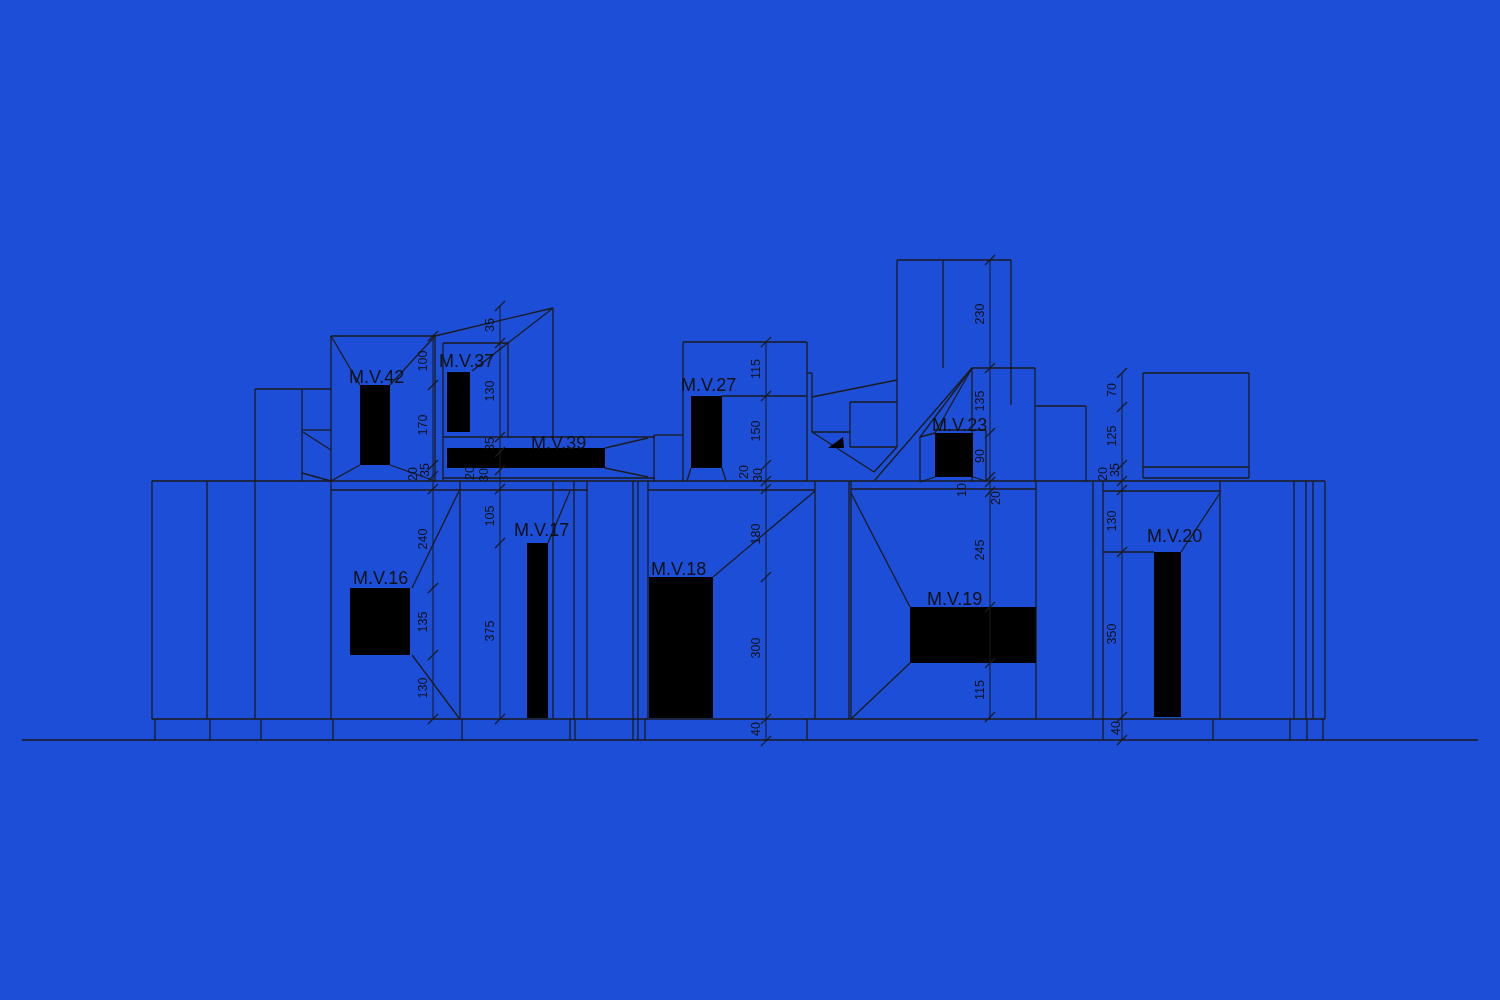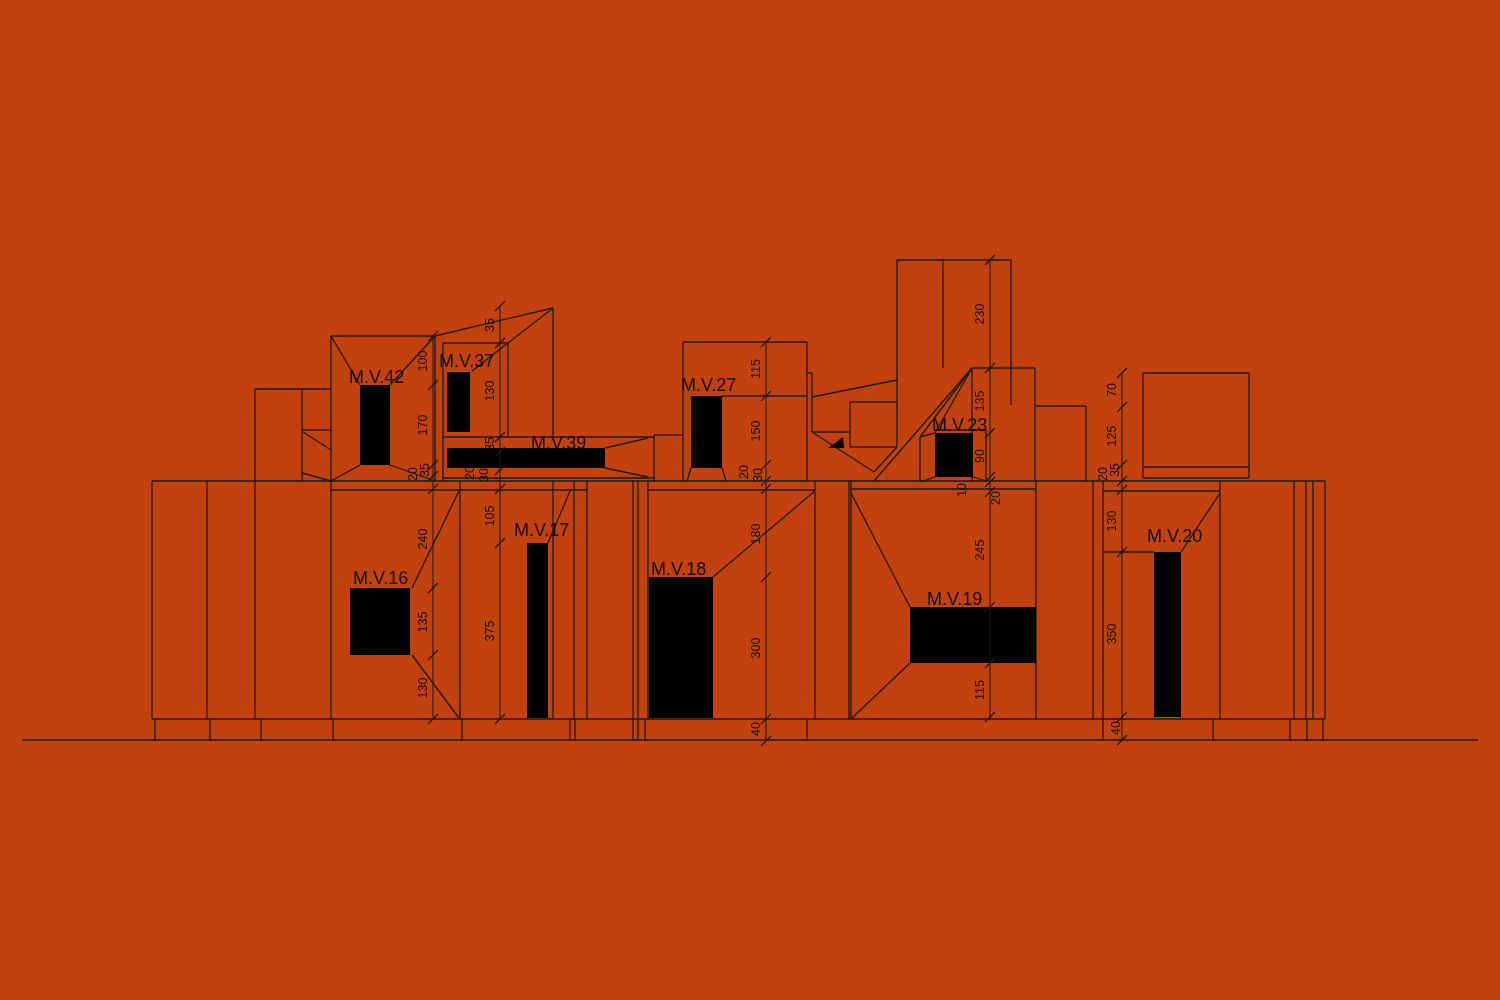--- a/index.html
+++ b/index.html
@@ -1,20 +1,20 @@
 <!DOCTYPE html>
 <html><head>
 <meta charset="utf-8">
 <style>
   html, body { margin: 0; padding: 0; background: #ffffff; }
   .stage {
     position: relative;
     width: 1500px;
     height: 1000px;
-    background: #c2410c;
+    background: #1d4ed8;
     overflow: hidden;
     font-family: "Liberation Sans", sans-serif;
   }
   svg { display: block; width: 1500px; height: 1000px; }
   text { fill: #111111; }
   .opening-label { font-size: 18px; font-family: "Liberation Sans", sans-serif; }
   .dim-label { font-size: 12.5px; font-family: "Liberation Sans", sans-serif; }
 </style>
 </head>
 <body>

